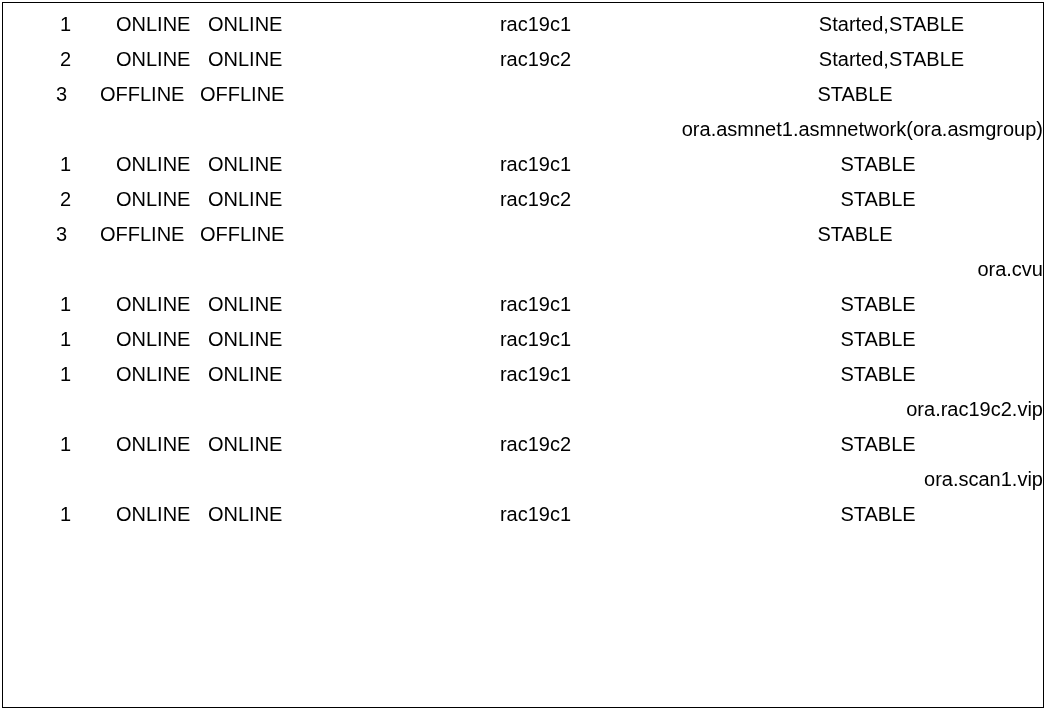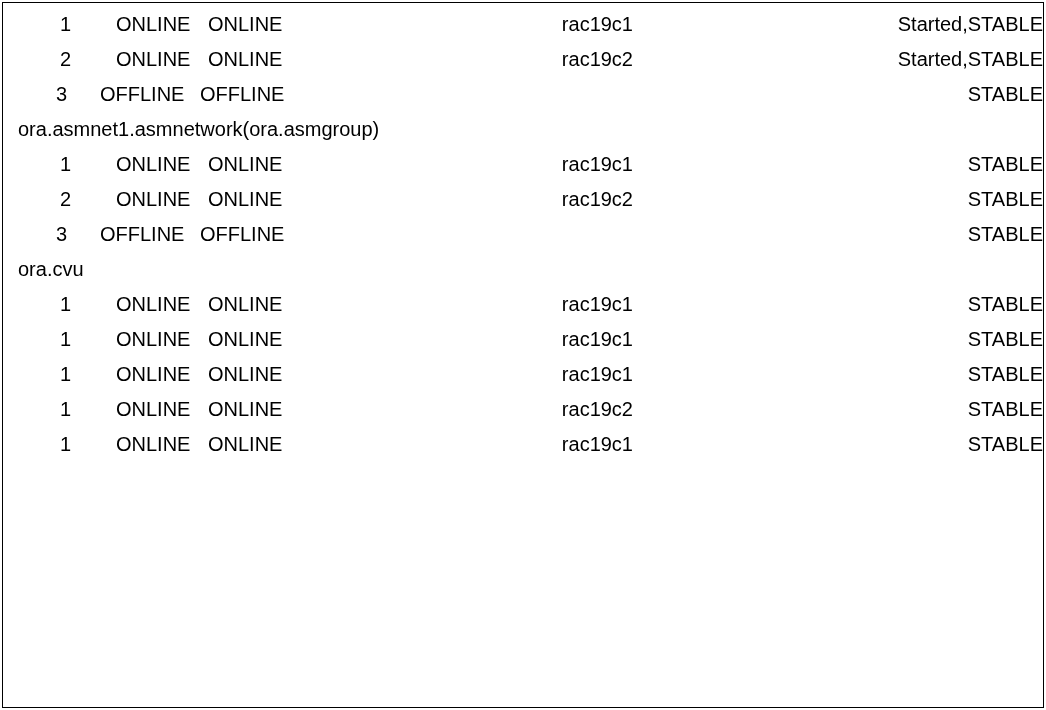--- a/index.html
+++ b/index.html
@@ -39,40 +39,41 @@
       width: 100px;
       text-align: left;
       padding-left: 8px;
     }
     .col-state {
       width: 100px;
       text-align: left;
     }
     .col-server {
       width: 325px;
-      text-align: right;
+      text-align: center;
       padding-left: 130px;
     }
     .col-details {
       flex: 1;
-      text-align: right;
+      text-align: center;
       padding-left: 80px;
     }
     .col-details.started {
       padding-left: 107px;
     }
     .col-details.offline-stable {
       padding-left: 42px;
     }
     .resource-label {
       font-size: 20px;
       color: #000000;
       height: 35px;
       line-height: 35px;
       padding-left: 15px;
+      text-align: right;
     }
     .offline-row .col-target {
       padding-left: 0px;
     }
     .offline-row .col-num {
       width: 97px;
     }
   </style>
 </head>
 <body>
@@ -137,27 +138,29 @@
         <div class="col-server">rac19c1</div>
         <div class="col-details ">STABLE</div>
       </div>
       <div class="row">
         <div class="col-num">1</div>
         <div class="col-target">ONLINE</div>
         <div class="col-state">ONLINE</div>
         <div class="col-server">rac19c1</div>
         <div class="col-details ">STABLE</div>
       </div>
+      <div class="resource-label">ora.rac19c2.vip</div>
       <div class="row">
         <div class="col-num">1</div>
         <div class="col-target">ONLINE</div>
         <div class="col-state">ONLINE</div>
         <div class="col-server">rac19c2</div>
         <div class="col-details ">STABLE</div>
       </div>
+      <div class="resource-label">ora.scan1.vip</div>
       <div class="row">
         <div class="col-num">1</div>
         <div class="col-target">ONLINE</div>
         <div class="col-state">ONLINE</div>
         <div class="col-server">rac19c1</div>
         <div class="col-details ">STABLE</div>
       </div>
     </div>
 </div>
 

